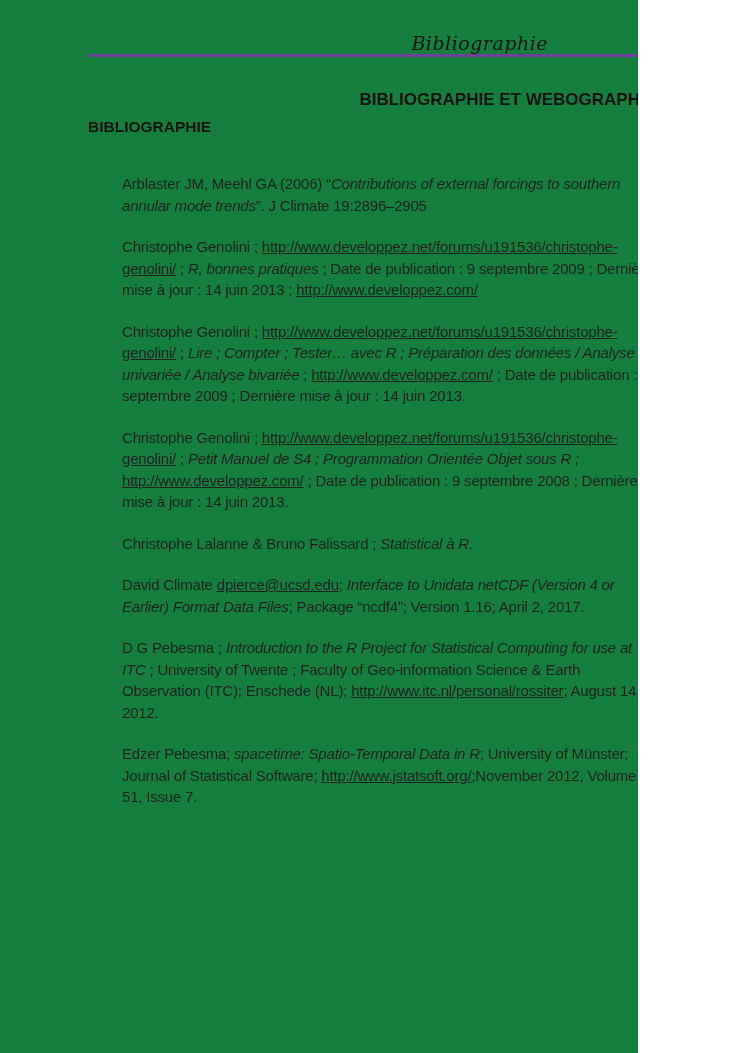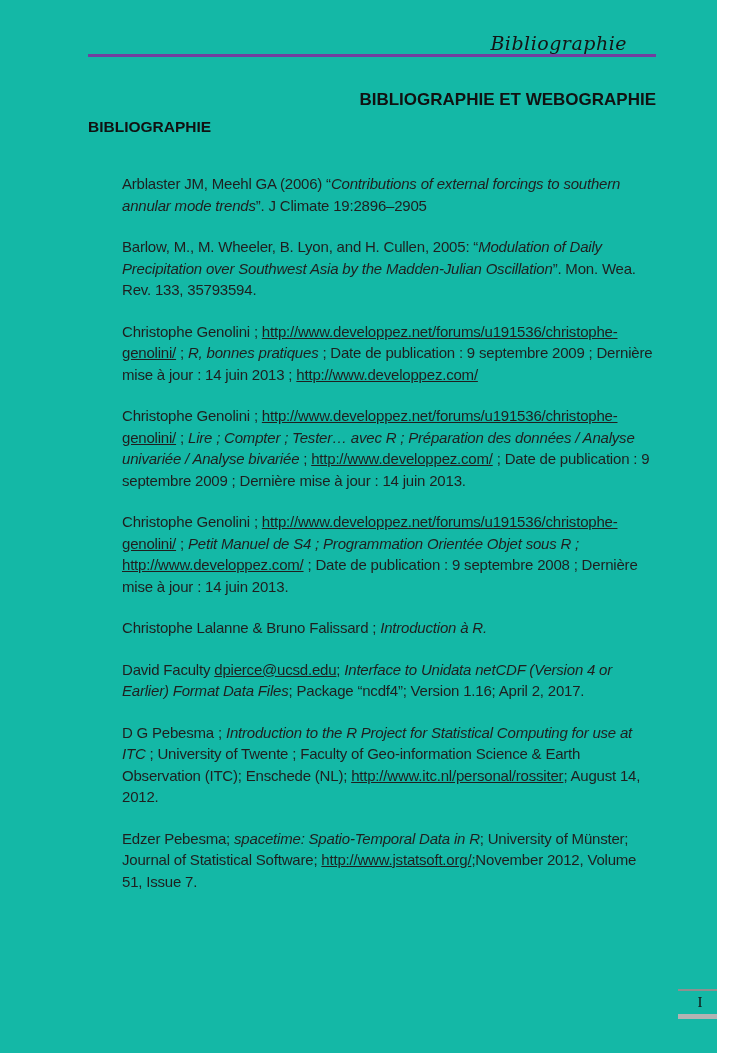--- a/index.html
+++ b/index.html
@@ -1,21 +1,21 @@
 <!DOCTYPE html>
 <html><head>
 <meta charset="utf-8">
 <style>
   * { margin: 0; padding: 0; box-sizing: border-box; }
   html, body { background: #ffffff; }
   .page {
     position: relative;
-    width: 717px;
+    width: 638px;
     height: 1053px;
-    background: #14b8a6;
+    background: #15803d;
     overflow: hidden;
     font-family: "Liberation Sans", sans-serif;
     color: #1f1f1f;
   }
 
   
   .running-title {
     position: absolute;
     top: 32px;
     right: 90px;
@@ -124,26 +124,25 @@
   <div class="running-title">Bibliographie</div>
 
   <div class="header-rule" style="background: rgb(113, 64, 159);"></div>
 
   <div class="page-title">BIBLIOGRAPHIE ET WEBOGRAPHIE</div>
 
   <div class="section-heading">BIBLIOGRAPHIE</div>
 
   <div class="bib-list">
       <p class="bib-entry"><span>Arblaster JM, Meehl GA (2006) “</span><span class="it">Contributions of external forcings to southern annular mode trends</span><span>”. J Climate 19:2896–2905</span></p>
-      <p class="bib-entry"><span>Barlow, M., M. Wheeler, B. Lyon, and H. Cullen, 2005: “</span><span class="it">Modulation of Daily Precipitation over Southwest Asia by the Madden-Julian Oscillation</span><span>”. Mon. Wea. Rev. 133, 35793594.</span></p>
       <p class="bib-entry"><span>Christophe Genolini ; </span><a class="bib-link" href="#">http://www.developpez.net/forums/u191536/christophe-genolini/</a><span> ; </span><span class="it">R, bonnes pratiques</span><span> ; Date de publication : 9 septembre 2009 ; Dernière mise à jour : 14 juin 2013 ; </span><a class="bib-link" href="#">http://www.developpez.com/</a></p>
       <p class="bib-entry"><span>Christophe Genolini ; </span><a class="bib-link" href="#">http://www.developpez.net/forums/u191536/christophe-genolini/</a><span> ; </span><span class="it">Lire ; Compter ; Tester… avec R ; Préparation des données / Analyse univariée / Analyse bivariée</span><span> ; </span><a class="bib-link" href="#">http://www.developpez.com/</a><span> ; Date de publication : 9 septembre 2009 ; Dernière mise à jour : 14 juin 2013.</span></p>
       <p class="bib-entry"><span>Christophe Genolini ; </span><a class="bib-link" href="#">http://www.developpez.net/forums/u191536/christophe-genolini/</a><span> ; </span><span class="it">Petit Manuel de S4 ; Programmation Orientée Objet sous R ;</span><span> </span><a class="bib-link" href="#">http://www.developpez.com/</a><span> ; Date de publication : 9 septembre 2008 ; Dernière mise à jour : 14 juin 2013.</span></p>
-      <p class="bib-entry"><span>Christophe Lalanne &amp; Bruno Falissard ; </span><span class="it">Introduction à R.</span></p>
-      <p class="bib-entry"><span>David Faculty </span><a class="bib-link" href="#">dpierce@ucsd.edu</a><span>; </span><span class="it">Interface to Unidata netCDF (Version 4 or Earlier) Format Data Files</span><span>; Package “ncdf4”; Version 1.16; April 2, 2017.</span></p>
+      <p class="bib-entry"><span>Christophe Lalanne &amp; Bruno Falissard ; </span><span class="it">Statistical à R.</span></p>
+      <p class="bib-entry"><span>David Climate </span><a class="bib-link" href="#">dpierce@ucsd.edu</a><span>; </span><span class="it">Interface to Unidata netCDF (Version 4 or Earlier) Format Data Files</span><span>; Package “ncdf4”; Version 1.16; April 2, 2017.</span></p>
       <p class="bib-entry"><span>D G Pebesma ; </span><span class="it">Introduction to the R Project for Statistical Computing for use at ITC</span><span> ; University of Twente ; Faculty of Geo-information Science &amp; Earth Observation (ITC); Enschede (NL); </span><a class="bib-link" href="#">http://www.itc.nl/personal/rossiter</a><span>; August 14, 2012.</span></p>
       <p class="bib-entry"><span>Edzer Pebesma; </span><span class="it">spacetime: Spatio-Temporal Data in R</span><span>; University of Münster; Journal of Statistical Software; </span><a class="bib-link" href="#">http://www.jstatsoft.org/</a><span>;November 2012, Volume 51, Issue 7.</span></p>
     </div>
 
 
   <div class="page-number">I</div>
 
 </div>
 
 </body></html>

